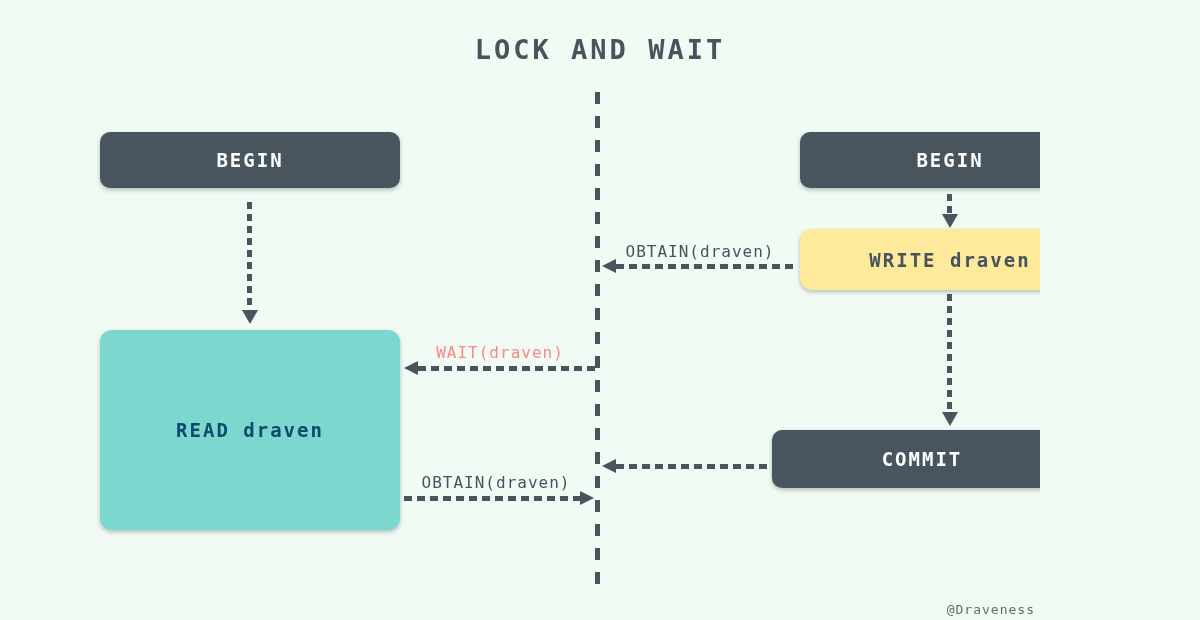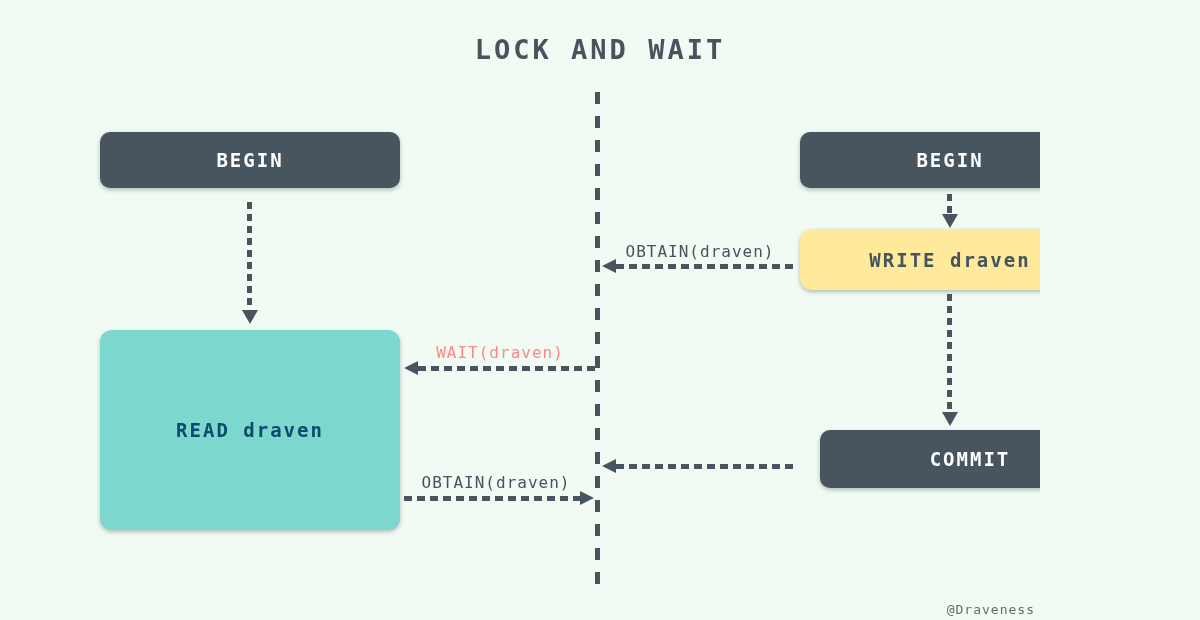--- a/index.html
+++ b/index.html
@@ -36,21 +36,21 @@
     box-shadow: 0 2px 4px rgba(60,72,80,0.35);
   }
   .node-dark   { background: #48555e; color: #ffffff; border-radius: 10px; }
   .node-teal   { background: #7cd8ce; color: #0c4a6e; border-radius: 12px; }
   .node-yellow { background: #ffe99a; color: #47545e; border-radius: 12px; }
 
   .begin-left  { left: 100px; top: 132px; width: 300px; height: 56px; }
   .read-box    { left: 100px; top: 330px; width: 300px; height: 200px; }
   .begin-right { left: 800px; top: 132px; width: 300px; height: 56px; }
   .write-box   { left: 800px; top: 229px; width: 300px; height: 61px; }
-  .commit-box  { left: 820px; top: 430px; width: 300px; height: 58px; }
+  .commit-box  { left: 772px; top: 430px; width: 300px; height: 58px; }
 
   
   .vdash {
     position: absolute;
     width: 5px;
     background: repeating-linear-gradient(180deg, #48555e 0 7px, transparent 7px 12px);
   }
   .center-line {
     position: absolute;
     left: 595px; top: 92px;

